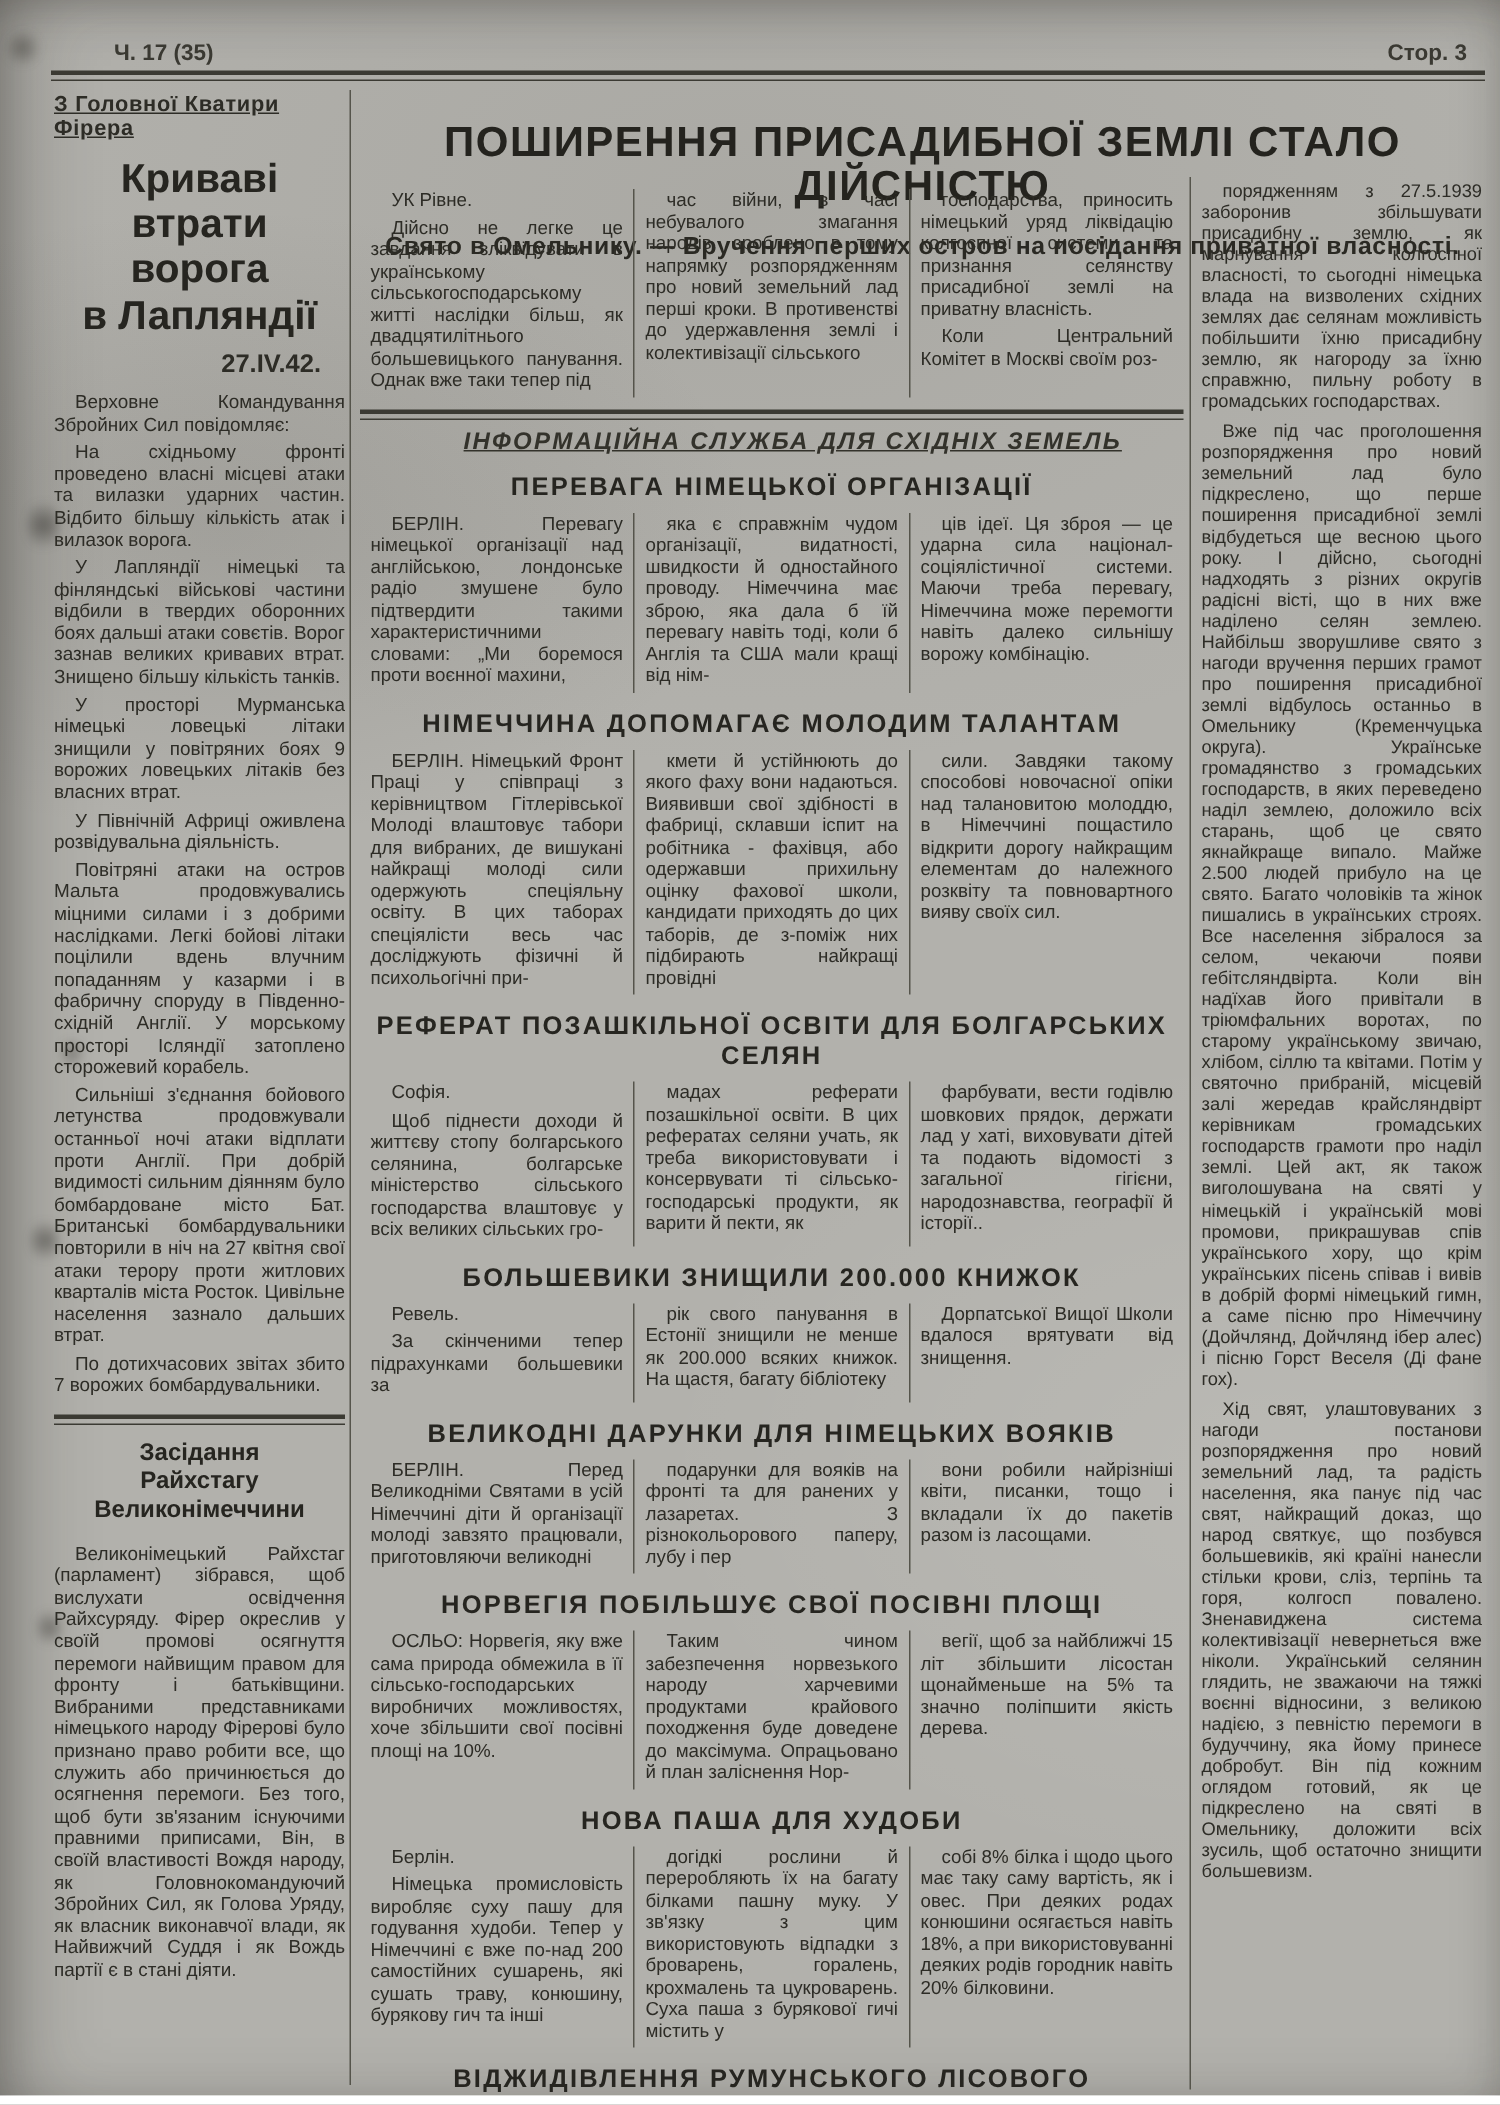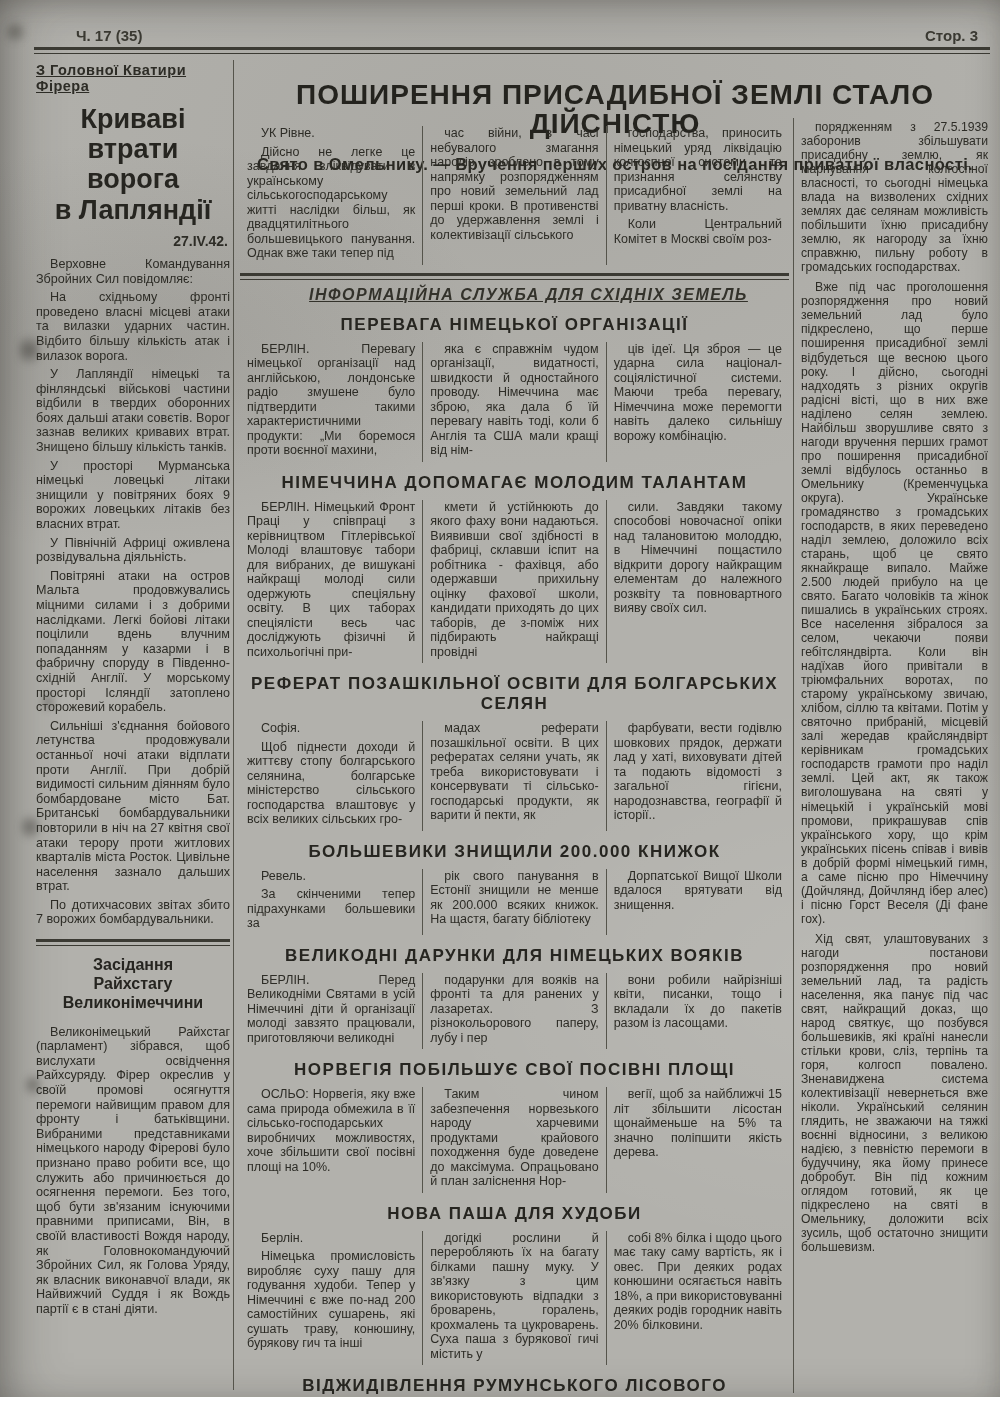--- a/index.html
+++ b/index.html
@@ -22,21 +22,21 @@
   .top-rule{position:absolute;left:34px;right:10px;top:47px;}
   
   .vr{position:absolute;width:0;border-left:1px solid #55544b;}
   .vr1{left:233px;top:60px;height:1330px;}
   .vr2{left:793px;top:118px;height:1275px;}
   
   .leftcol{position:absolute;left:36px;top:62px;width:194px;}
   .kicker{font-size:14.5px;font-weight:bold;text-decoration:underline;margin:0 0 10px 0;letter-spacing:.5px;}
   .lhead{font-size:27px;font-weight:bold;text-align:center;line-height:1.12;margin:0 0 8px 0;white-space:pre-line;color:#262520;}
   .lhead2{font-size:16px;font-weight:bold;text-align:center;line-height:1.18;margin:10px 0 12px 0;white-space:pre-line;color:#262520;}
-  .ldate{text-align:right;font-size:14px;font-weight:bold;margin:0 2px 8px 0;}
+  .ldate{text-align:right;font-size:17px;font-weight:bold;margin:0 16px 8px 0;}
   .body p{margin:0 0 4px 0;font-size:12.5px;line-height:1.16;text-align:justify;text-indent:14px;}
   .leftcol .body p{font-size:12.6px;}
   .mid-rule{margin:12px 0 4px 0;}
   
   .leadhead{position:absolute;left:244px;top:64px;width:742px;text-align:center;}
   .leadhead h1{margin:16px;font-size:28px;font-weight:bold;letter-spacing:1px;line-height:1.05;color:#24231e;}
   .leadhead h2{margin:7px 0 0 0;font-size:16.5px;font-weight:bold;letter-spacing:.4px;color:#2a2923;}
   
   .center{position:absolute;left:240px;top:126px;width:549px;}
   .cols3{display:flex;align-items:stretch;}
@@ -114,21 +114,21 @@
         </div>
     </div>
 
     <div class="rule-d"></div>
     <div class="secthead">ІНФОРМАЦІЙНА СЛУЖБА ДЛЯ СХІДНІХ ЗЕМЕЛЬ</div>
 
     <div>
       <h3 class="athead">ПЕРЕВАГА НІМЕЦЬКОЇ ОРГАНІЗАЦІЇ</h3>
       <div class="cols3">
         <div class="col body">
-            <p>БЕРЛІН. Перевагу німецької організації над англійською, лондонське радіо змушене було підтвердити такими характеристичними продукти: „Ми боремося проти воєнної махини,</p>
+            <p>БЕРЛІН. Перевагу німецької організації над англійською, лондонське радіо змушене було підтвердити такими характеристичними словами: „Ми боремося проти воєнної махини,</p>
           </div>
         <div class="col body">
             <p>яка є справжнім чудом організації, видатності, швидкости й одностайного проводу. Німеччина має зброю, яка дала б їй перевагу навіть тоді, коли б Англія та США мали кращі від нім-</p>
           </div>
         <div class="col body">
             <p>ців ідеї. Ця зброя — це ударна сила націонал-соціялістичної системи. Маючи треба перевагу, Німеччина може перемогти навіть далеко сильнішу ворожу комбінацію.</p>
           </div>
       </div>
     </div>
 

